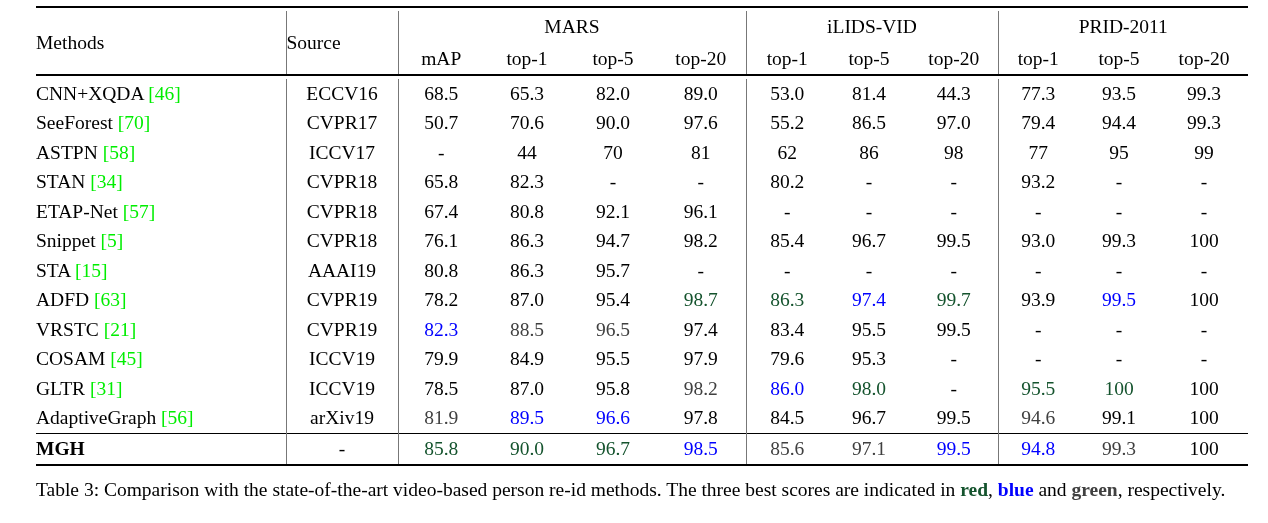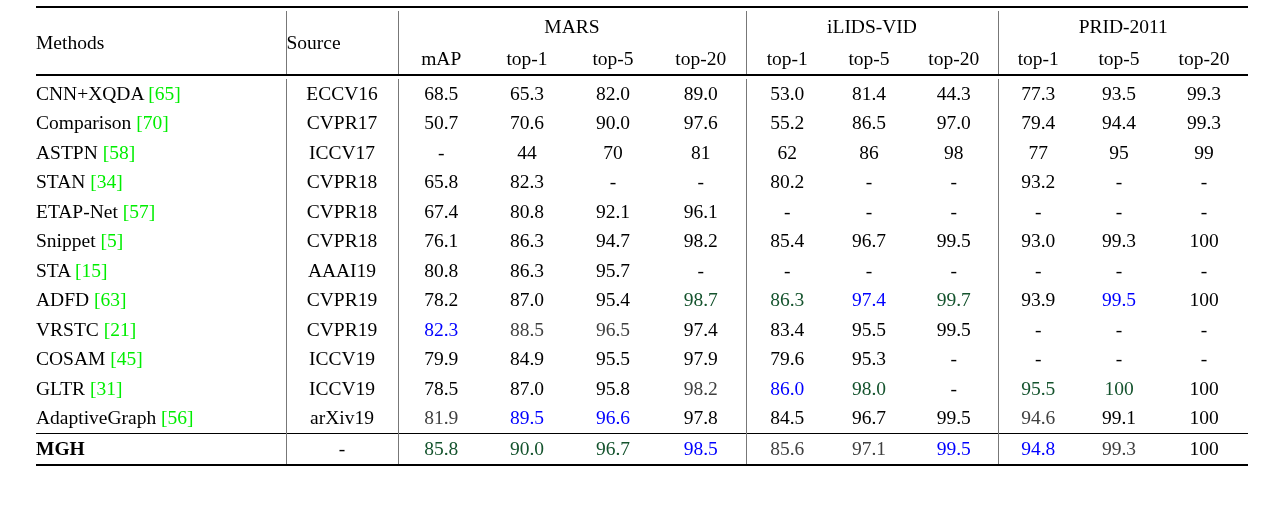--- a/index.html
+++ b/index.html
@@ -128,35 +128,35 @@
           <th class="hdr-sub">top-5</th>
           <th class="hdr-sub">top-20</th>
           <th class="hdr-sub vline">top-1</th>
           <th class="hdr-sub">top-5</th>
           <th class="hdr-sub">top-20</th>
         </tr>
         <tr class="toprule">
           <td colspan="12"></td>
         </tr>
         <tr class="datarow">
-          <td class="c-method"><span>CNN+XQDA</span> <span class="cite">[65]</span></td>
+          <td class="c-method"><span>CNN+XQDA</span> <span class="cite">[46]</span></td>
           <td class="c-source vline">ECCV16</td>
           <td class="c-num vline">68.5</td>
           <td class="c-num">65.3</td>
           <td class="c-num">82.0</td>
           <td class="c-num">89.0</td>
           <td class="c-num vline">53.0</td>
           <td class="c-num">81.4</td>
           <td class="c-num">44.3</td>
           <td class="c-num vline">77.3</td>
           <td class="c-num">93.5</td>
           <td class="c-num">99.3</td>
         </tr>
         <tr class="datarow">
-          <td class="c-method"><span>Comparison</span> <span class="cite">[70]</span></td>
+          <td class="c-method"><span>SeeForest</span> <span class="cite">[70]</span></td>
           <td class="c-source vline">CVPR17</td>
           <td class="c-num vline">50.7</td>
           <td class="c-num">70.6</td>
           <td class="c-num">90.0</td>
           <td class="c-num">97.6</td>
           <td class="c-num vline">55.2</td>
           <td class="c-num">86.5</td>
           <td class="c-num">97.0</td>
           <td class="c-num vline">79.4</td>
           <td class="c-num">94.4</td>
@@ -315,14 +315,17 @@
           <td class="c-num vline blue">94.8</td>
           <td class="c-num green">99.3</td>
           <td class="c-num">100</td>
         </tr>
         <tr class="toprule">
           <td colspan="12"></td>
         </tr>
       </tbody>
   </table>
 
+  <div class="caption">
+    <span>Table 3: Comparison with the state-of-the-art video-based person re-id methods. The three best scores are indicated in </span><span class="red">red</span><span>, </span><span class="blue">blue</span><span> and </span><span class="green">green</span><span>, respectively.</span>
+  </div>
 
 </div>
 
 </body></html>

